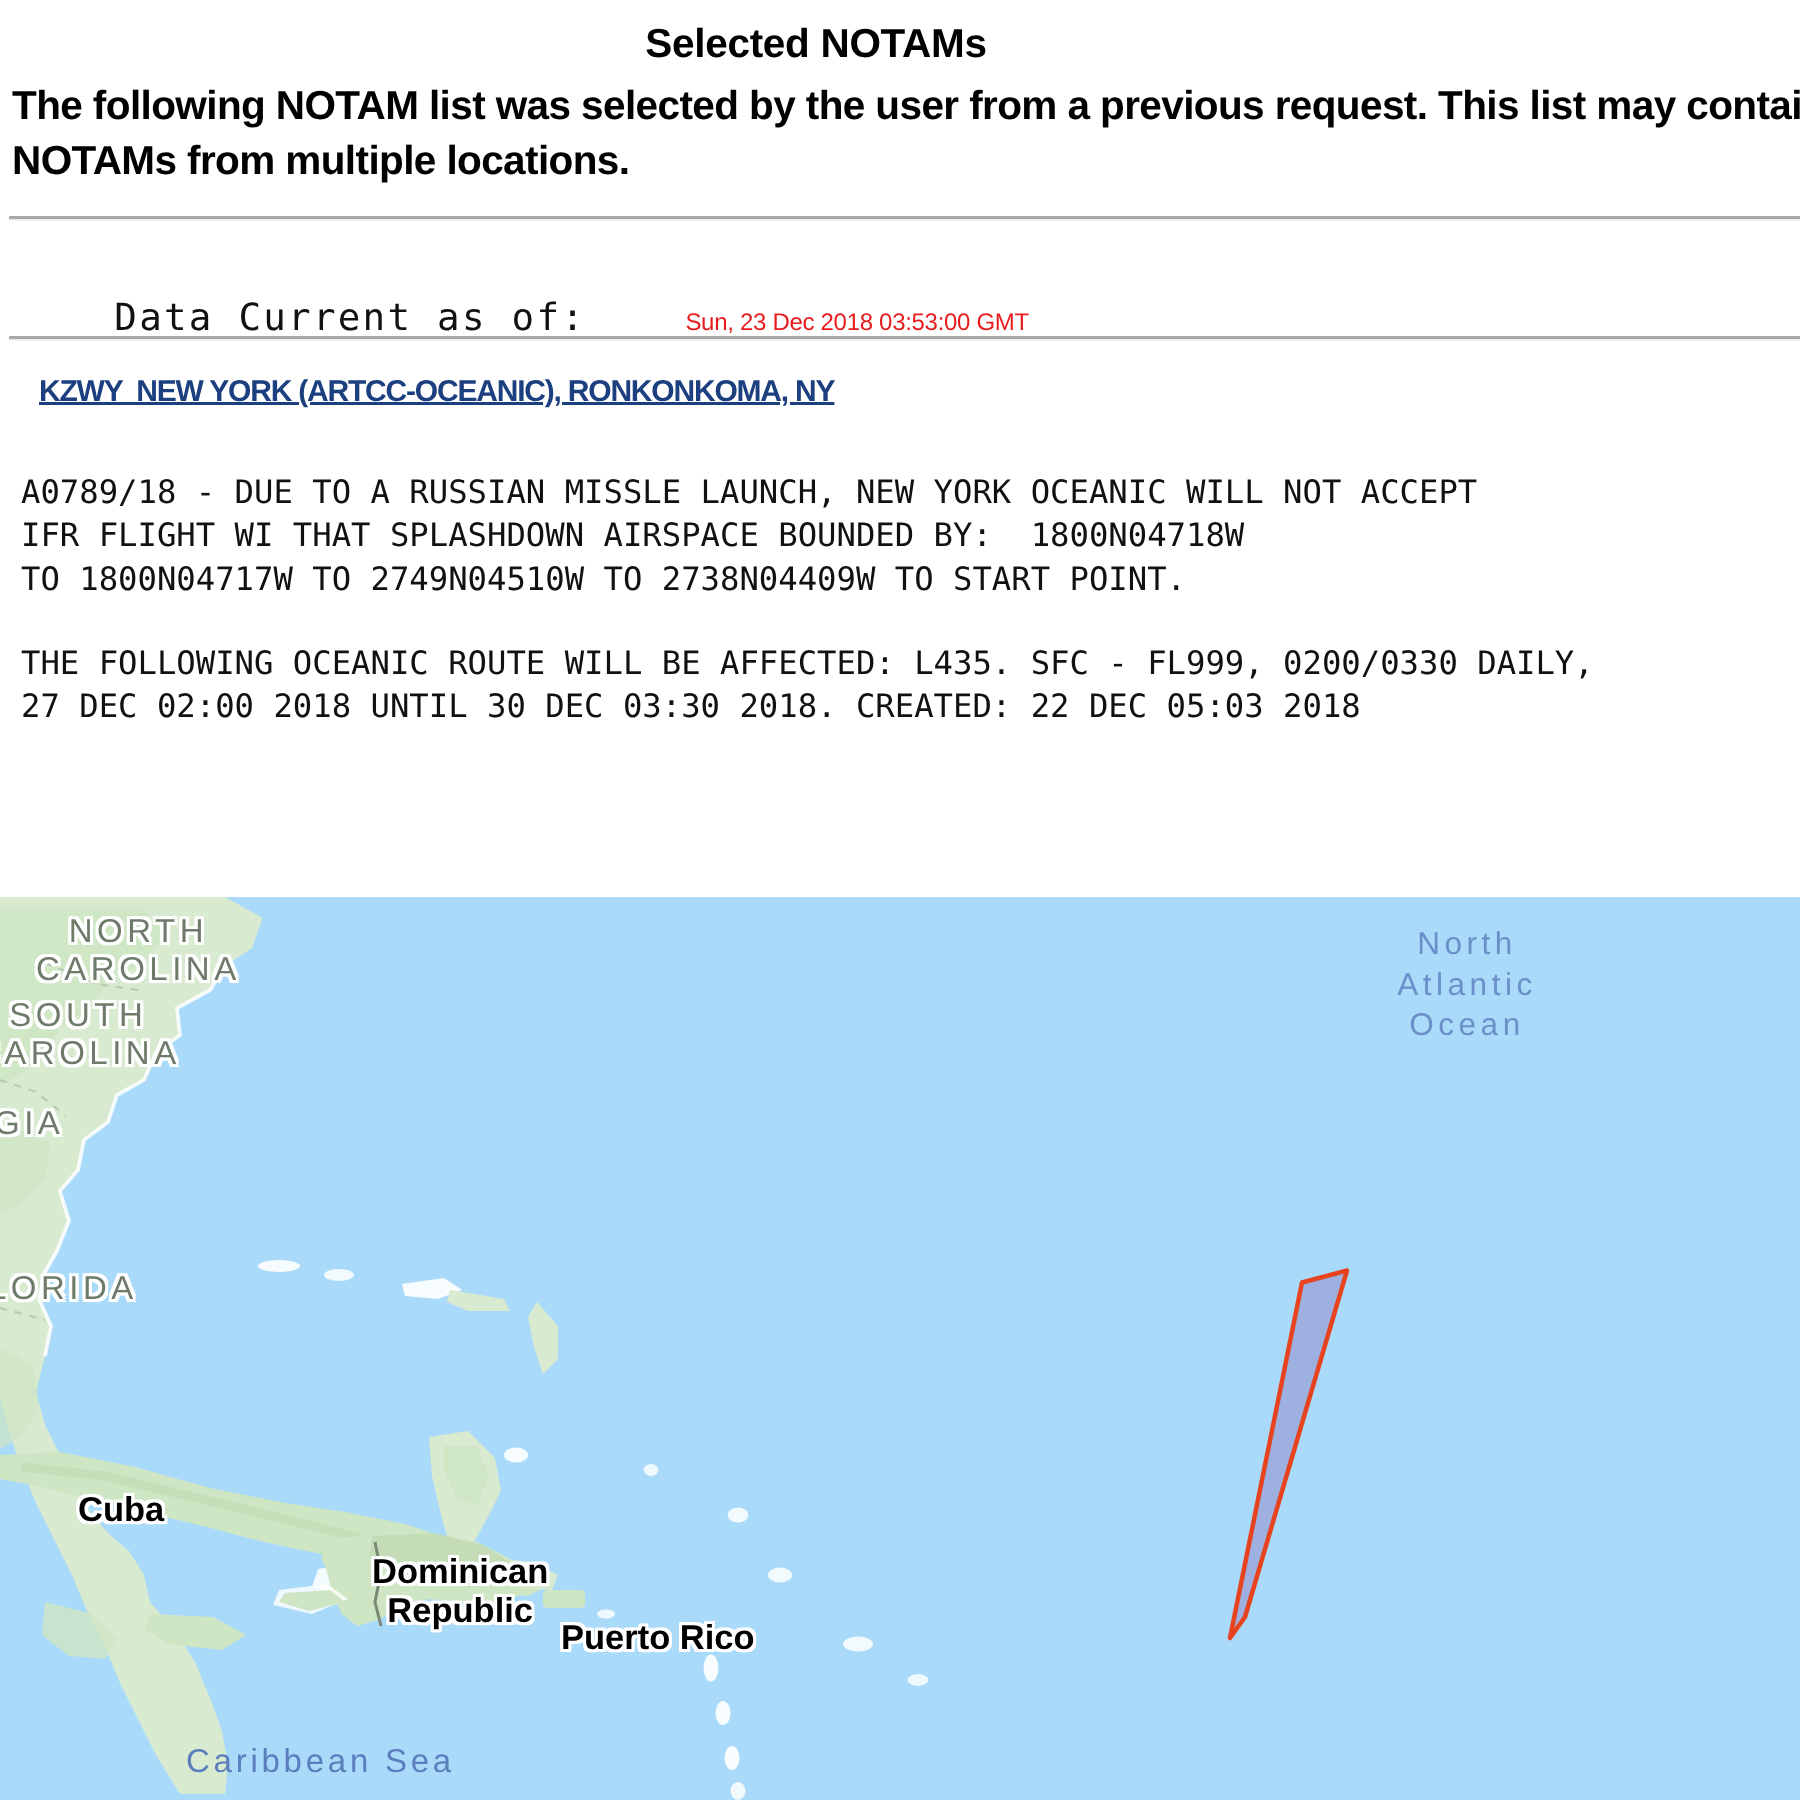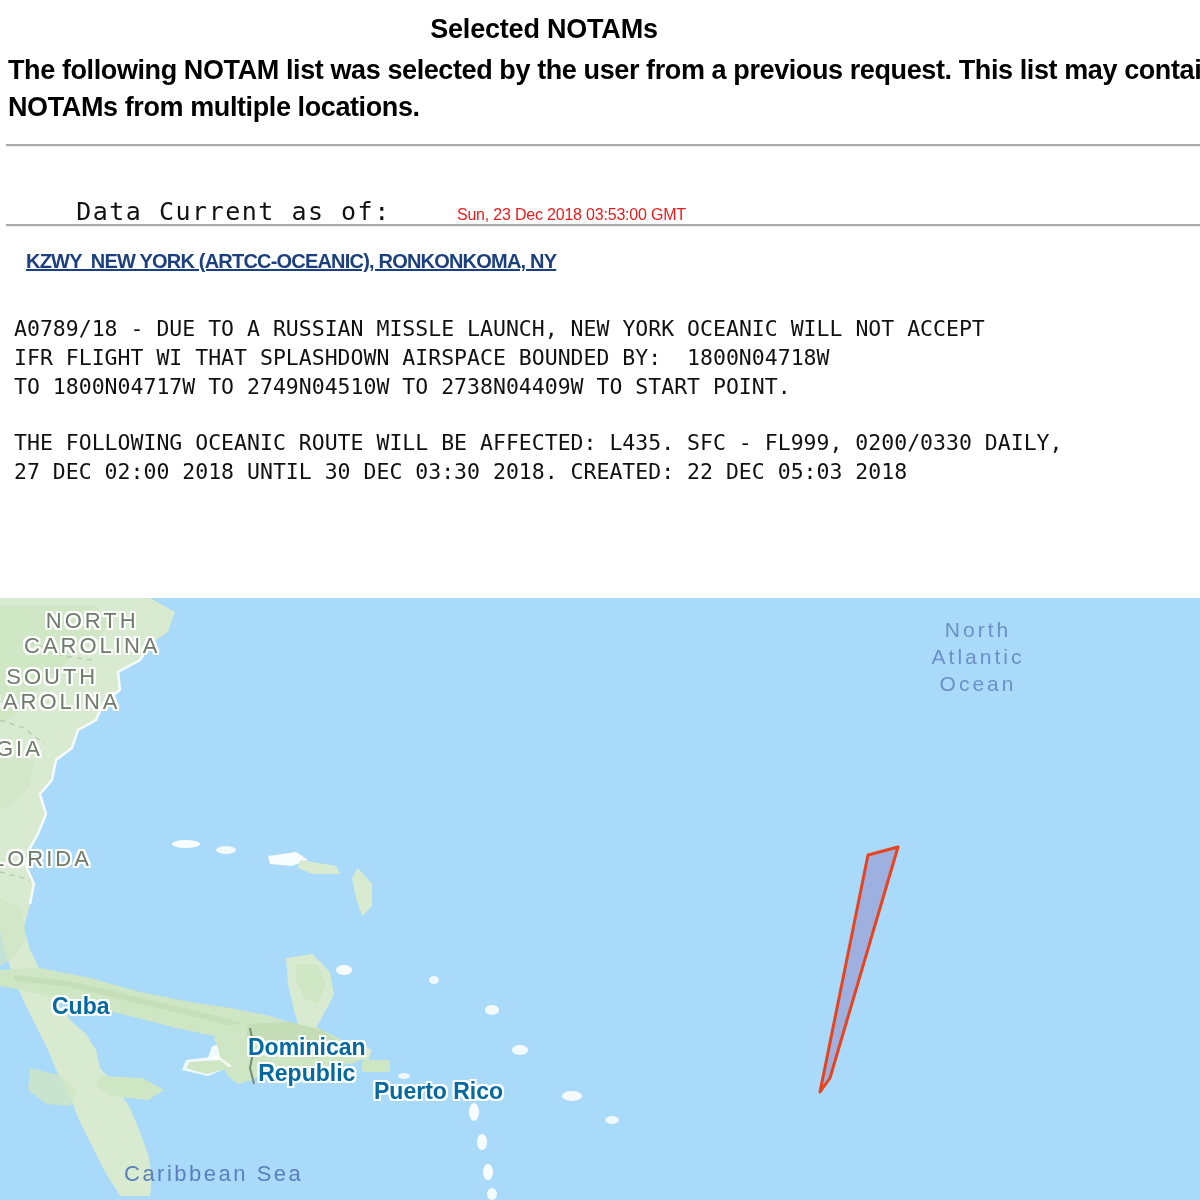--- a/index.html
+++ b/index.html
@@ -154,21 +154,21 @@
   .lbl-state {
     color: #6e7b6a;
     font-size: 22px;
     letter-spacing: 3px;
     line-height: 25px;
     text-shadow:
       -2px 0 #ffffff, 2px 0 #ffffff, 0 -2px #ffffff, 0 2px #ffffff,
       -2px -2px #ffffff, 2px -2px #ffffff, -2px 2px #ffffff, 2px 2px #ffffff;
   }
   .lbl-country {
-    color: #0369a1;
+    color: #000000;
     font-size: 23px;
     font-weight: bold;
     letter-spacing: 0px;
     line-height: 26px;
     text-shadow:
       -2px 0 #ffffff, 2px 0 #ffffff, 0 -2px #ffffff, 0 2px #ffffff,
       -2px -2px #ffffff, 2px -2px #ffffff, -2px 2px #ffffff, 2px 2px #ffffff;
   }
   .lbl-water {
     color: #5b7ebd;

